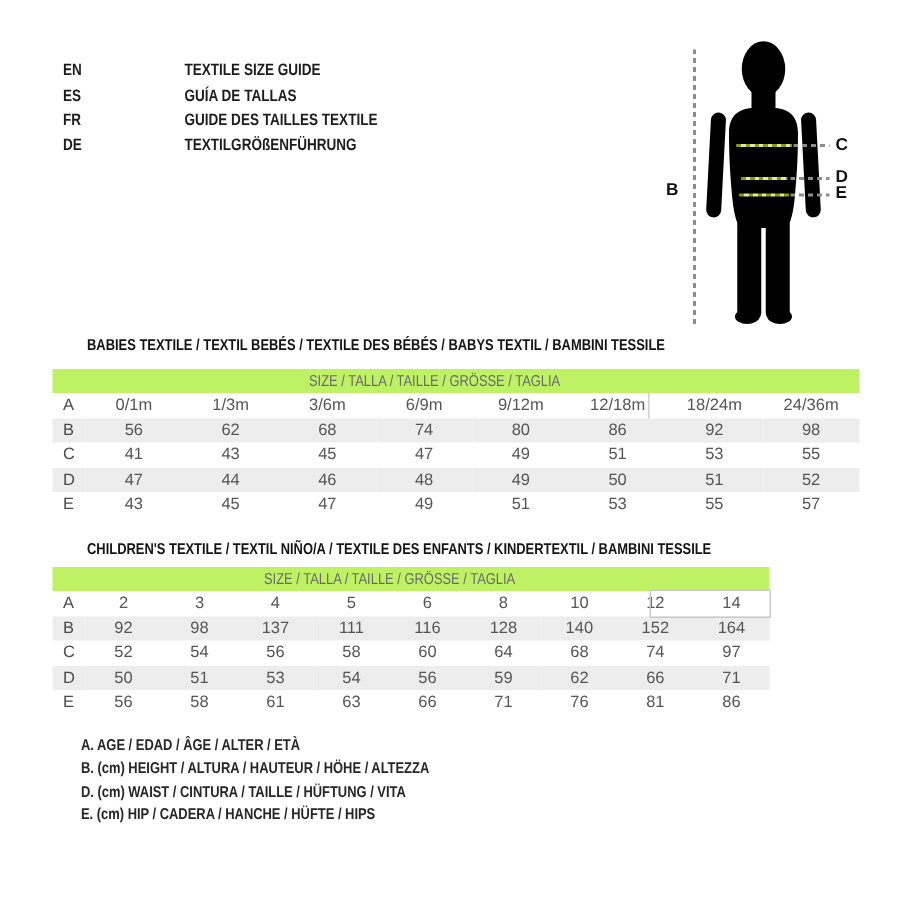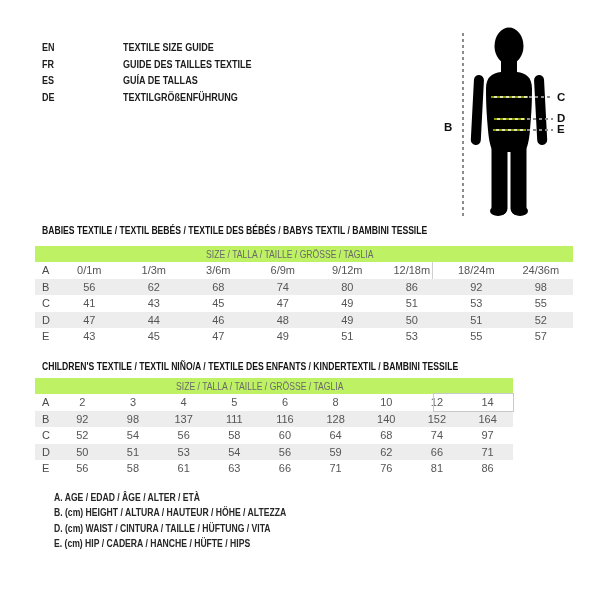--- a/index.html
+++ b/index.html
@@ -18,21 +18,21 @@
   .figure-svg{position:absolute;left:440px;top:15px;}
   .dash-v{position:absolute;left:462px;top:33px;width:2px;height:185px;
     background:repeating-linear-gradient(180deg,#8c8c8c 0 3px,transparent 3px 6px);}
   .mline-y{position:absolute;height:2px;
     background:repeating-linear-gradient(90deg,#8f9c00 0 3px,#dfe6b0 3px 6px);}
   .mline-g{position:absolute;height:2px;
     background:repeating-linear-gradient(90deg,#8c8c8c 0 3px,transparent 3px 6px);}
   .flabel{position:absolute;font-size:11.5px;font-weight:700;color:#111;line-height:12px;}
 
   
-  .heading{position:absolute;left:42px;font-size:10.5px;font-weight:700;color:#141414;line-height:11px;}
+  .heading{position:absolute;left:58px;font-size:10.5px;font-weight:700;color:#141414;line-height:11px;}
 
   
   .sg-table{position:absolute;left:35px;border-collapse:collapse;table-layout:fixed;
     font-size:11px;color:#555;}
   .sg-table th{background:#bef264;color:#6a6a6a;font-weight:400;font-size:10.5px;
     text-align:center;height:16px;padding:0 0 0 8px;line-height:16px;}
   .sg-table td{text-align:center;padding:0;line-height:16.6px;height:16.6px;white-space:nowrap;}
   .sg-table td:first-child{text-align:left;padding-left:7px;color:#4a4a4a;}
   .sg-table tbody tr:nth-child(even){background:#ededed;}
   .t-babies{top:246px;width:538px;}
@@ -51,26 +51,26 @@
 <body>
 
 <div class="canvas">
 
   <div class="lang-list">
     <div class="lang-row">
       <span class="lang-code"><span class="cond">EN</span></span>
       <span class="cond">TEXTILE SIZE GUIDE</span>
     </div>
     <div class="lang-row">
+      <span class="lang-code"><span class="cond">ES</span></span>
+      <span class="cond">GUÍA DE TALLAS</span>
+    </div>
+    <div class="lang-row">
       <span class="lang-code"><span class="cond">FR</span></span>
       <span class="cond">GUIDE DES TAILLES TEXTILE</span>
-    </div>
-    <div class="lang-row">
-      <span class="lang-code"><span class="cond">ES</span></span>
-      <span class="cond">GUÍA DE TALLAS</span>
     </div>
     <div class="lang-row">
       <span class="lang-code"><span class="cond">DE</span></span>
       <span class="cond">TEXTILGRÖßENFÜHRUNG</span>
     </div>
   </div>
 
   <svg class="figure-svg" width="150" height="210" viewBox="0 0 150 210">
     <g fill="#000000">
       <ellipse cx="69" cy="31" rx="14.5" ry="18.5"></ellipse>

